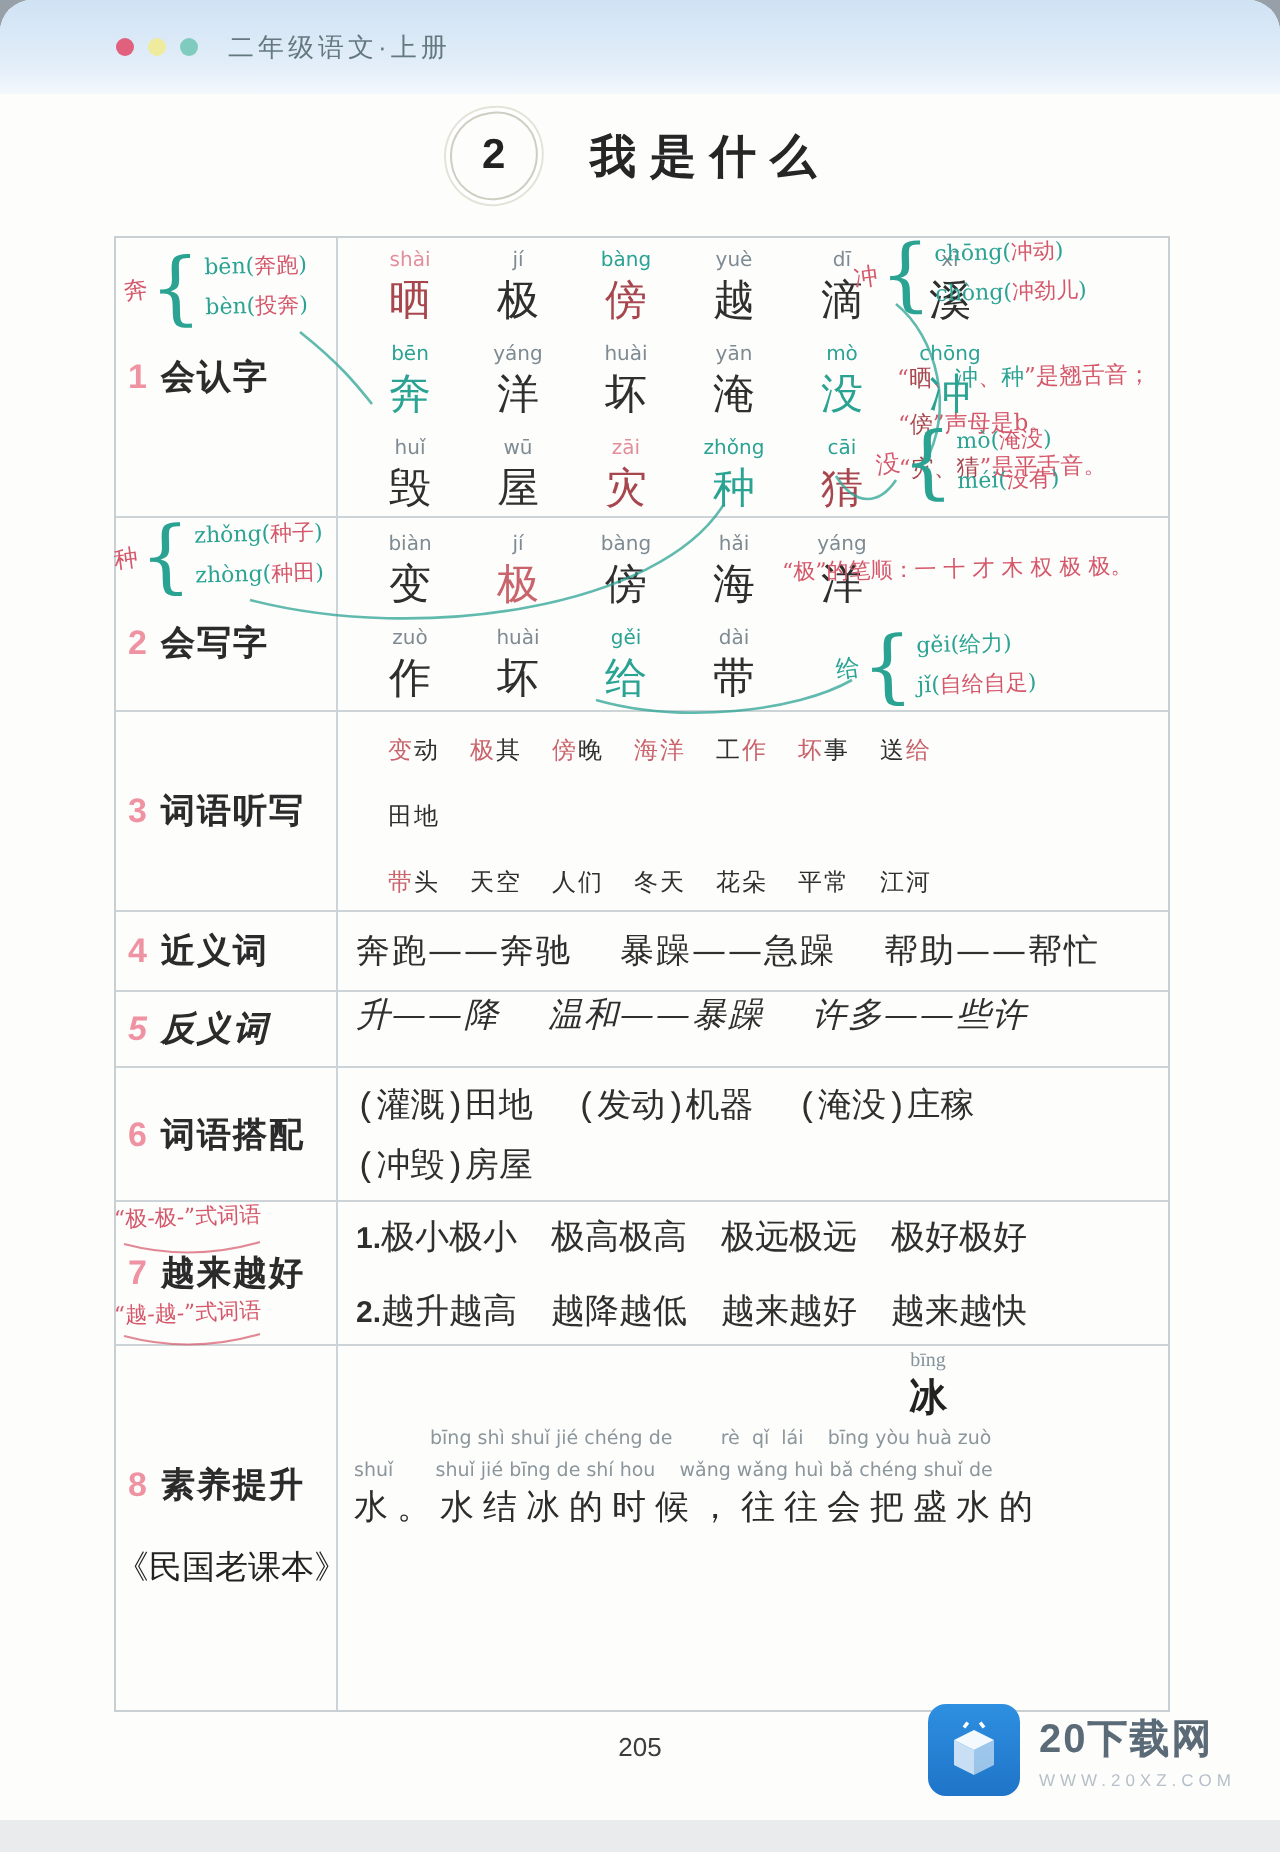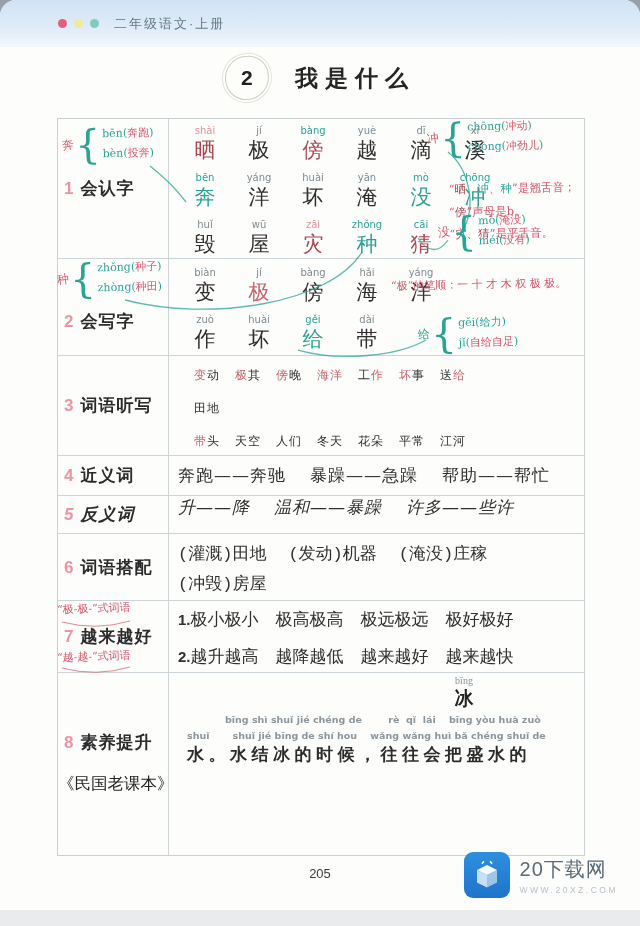--- a/index.html
+++ b/index.html
@@ -40,21 +40,21 @@
   .pair-line .item{margin-right:24px;}
   .col-line{font-family:"DejaVu Serif",serif;font-size:17px;line-height:29px;color:#2f2f2f;white-space:nowrap;}
   .col-line .item{margin-right:22px;font-family:Liberation Mono, monospace;}
   .phr-line{font-family:"DejaVu Serif",serif;font-size:17px;line-height:36px;color:#2f2f2f;white-space:nowrap;}
   .phr-line .no{font-family:"Liberation Sans",sans-serif;font-size:15px;font-weight:bold;}
   .phr-line .item{margin-right:17px;}
   
   .read-title{position:absolute;left:195px;top:2px;width:200px;text-align:center;}
   .rt-py{font-family:Liberation Serif, serif;font-size:10px;color:#84929a;}
   .rt-zh{font-family:"DejaVu Serif",serif;font-size:19px;font-weight:bold;color:#222;}
-  .read-lines{position:absolute;left:18px;top:40px;width:405px;font-weight:bold;}
+  .read-lines{position:absolute;left:8px;top:40px;width:405px;}
   .read-line{margin-bottom:3px;}
   .read-line.indent{padding-left:38px;}
   .rpy{font-family:"DejaVu Sans",sans-serif;font-size:9.5px;color:#8b969c;white-space:pre;line-height:13px;}
   .rzh{font-family:"DejaVu Serif",serif;font-size:17px;color:#2c2c2c;letter-spacing:4.5px;line-height:24px;white-space:nowrap;}
   
   .note{position:absolute;display:flex;align-items:center;transform:rotate(-1.5deg);}
   .nchar{font-family:"DejaVu Serif",serif;font-size:12px;margin-right:1px;transform:rotate(-6deg);}
   .nbrace{font-size:40px;font-weight:100;color:#2ba393;font-family:"DejaVu Serif",serif;line-height:1;margin-right:2px;}
   .nlines{display:flex;flex-direction:column;}
   .nline{display:block;font-size:11px;line-height:20px;white-space:nowrap;font-family:"DejaVu Serif",serif;}
@@ -62,21 +62,21 @@
   .pron-line{font-size:11.5px;line-height:22.5px;white-space:nowrap;font-family:"DejaVu Serif",serif;}
   .stroke-note{position:absolute;font-size:11px;font-family:"DejaVu Serif",serif;white-space:nowrap;transform:rotate(-1deg);}
   .phrase-note{position:absolute;font-size:11px;color:#d4576a;font-family:"DejaVu Serif",serif;white-space:nowrap;transform:rotate(-2deg);}
   .book-label{position:absolute;left:0px;top:100px;font-size:16.5px;color:#222;white-space:nowrap;
               font-family:"DejaVu Serif",serif;letter-spacing:0px;}
   
   .page-num{position:absolute;left:0;right:0;top:866px;text-align:center;font-size:13px;color:#3c3c3c;}
   .watermark{position:absolute;right:22px;top:852px;display:flex;align-items:center;}
   .wm-icon{width:46px;height:46px;border-radius:9px;background:linear-gradient(180deg,#2e8fe0,#1f74c8);
            display:flex;align-items:center;justify-content:center;margin-right:10px;}
-  .wm-text .wm-name{font-size:20px;font-weight:normal;color:#5b6a77;letter-spacing:1px;}
+  .wm-text .wm-name{font-size:20px;font-weight:bold;color:#5b6a77;letter-spacing:1px;}
   .wm-text .wm-url{font-size:8.5px;color:#b7c0c9;letter-spacing:2.5px;margin-top:2px;}
   .bottom-strip{position:absolute;left:0;right:0;bottom:0;height:16px;background:#e9ebed;}
   .curves{position:absolute;inset:0;pointer-events:none;}
 </style>
 </head>
 <body>
 
 <div class="stage">
   <div class="page">
 

